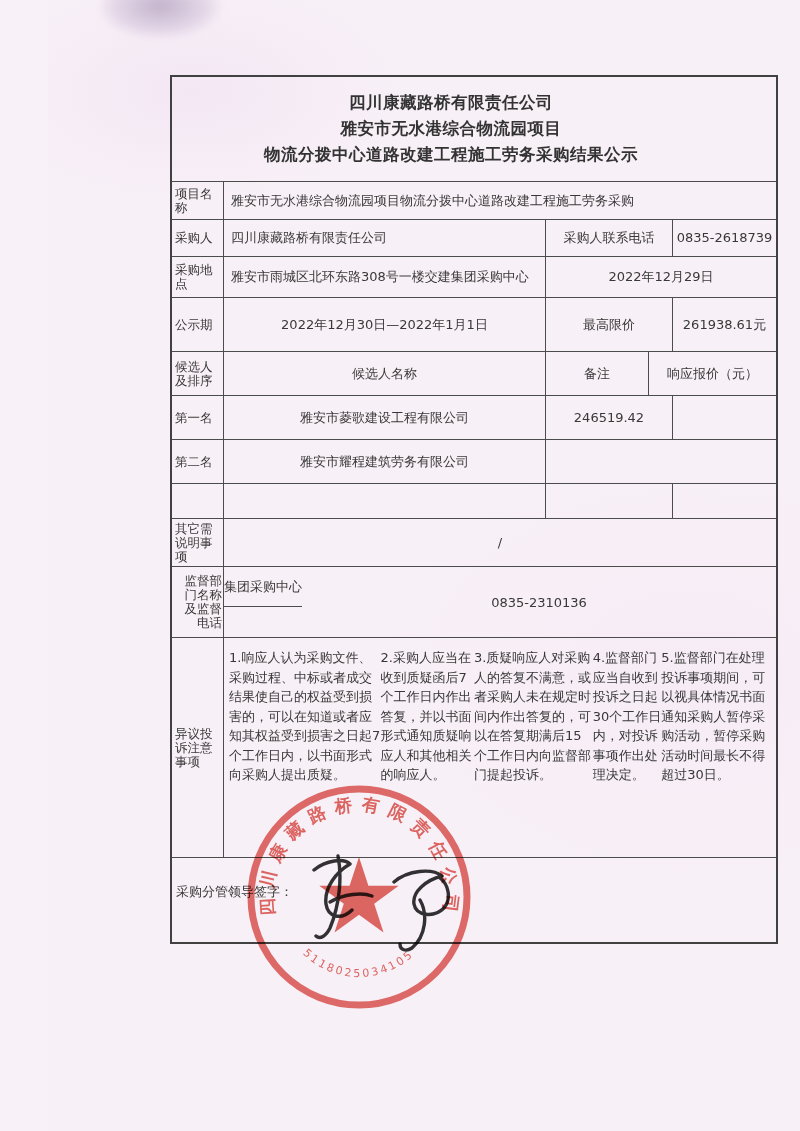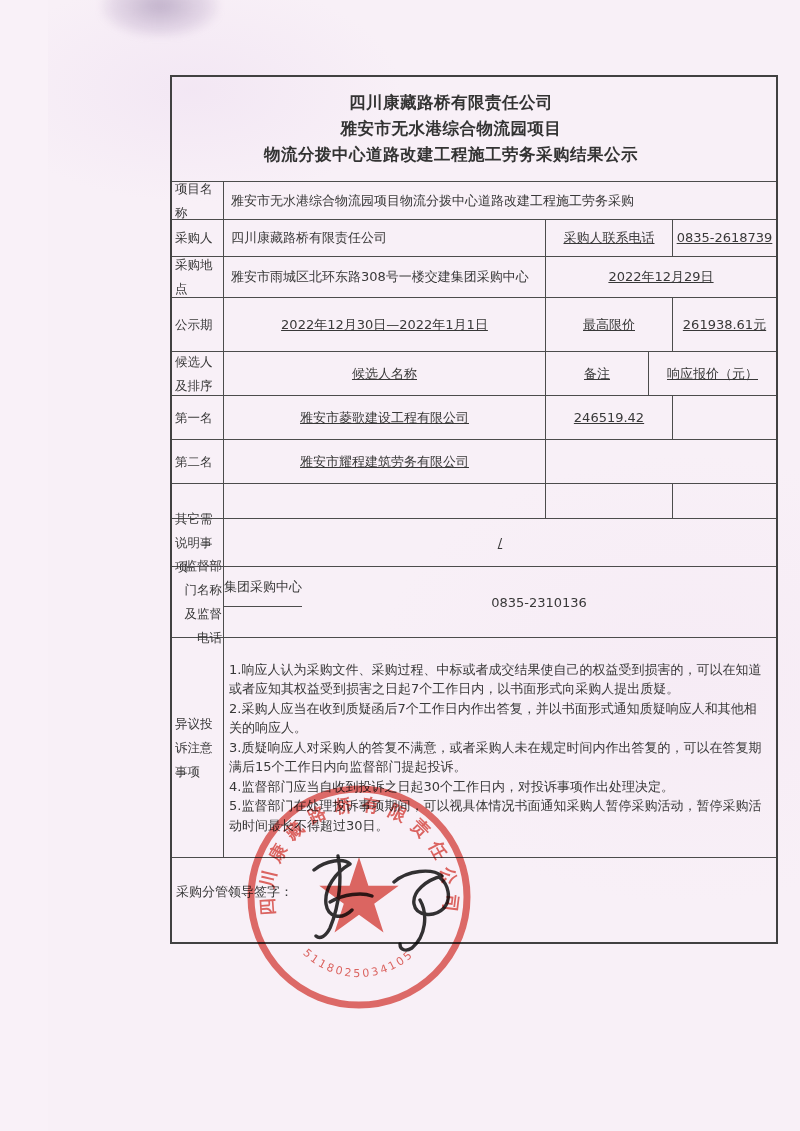--- a/index.html
+++ b/index.html
@@ -24,39 +24,39 @@
   }
   .tbl{
     position:absolute;left:122px;top:75px;width:608px;
     border:2px solid #414141;box-sizing:border-box;
     background:transparent;
   }
   .row{display:flex;box-sizing:border-box;border-bottom:1.5px solid #4c4c4c;}
   .row:last-child{border-bottom:none;}
   .cell{box-sizing:border-box;border-right:1.5px solid #4c4c4c;display:flex;align-items:center;font-size:13px;line-height:18px;}
   .cell:last-child{border-right:none;}
-  .c1{width:52px;flex:0 0 52px;padding:2px 1px 2px 3px;font-size:12.5px;line-height:24px;word-break:break-all;}
+  .c1{width:52px;flex:0 0 52px;padding:2px 1px 2px 3px;font-size:12.5px;line-height:14px;word-break:break-all;}
   .c2{width:322px;flex:0 0 322px;}
   .c3{width:127px;flex:0 0 127px;}
   .c4{flex:1 1 auto;}
   .rest{flex:1 1 auto;}
   .left{justify-content:flex-start;padding:2px 4px 2px 7px;text-align:left;word-break:break-all;}
-  .center{justify-content:center;text-align:center;padding:2px 3px;text-decoration:underline;}
+  .center{justify-content:center;text-align:center;padding:2px 3px;}
   .title-cell{
     flex:1 1 auto;flex-direction:column;justify-content:center;align-items:center;
     font-size:16.5px;font-weight:bold;line-height:26px;color:#333;
     padding-right:46px;text-align:center;letter-spacing:.5px;
   }
   .label-center{text-align:right;justify-content:center;}
   .split-col{flex:1 1 auto;display:flex;flex-direction:row;}
   .sub-row{box-sizing:border-box;display:flex;align-items:center;justify-content:center;font-size:13px;}
   .sub-top{height:40px;border-bottom:1.5px solid #4c4c4c;}
   .sub-bottom{flex:1 1 auto;}
   .objection-cell{
-    flex:1 1 auto;flex-direction:column;align-items:flex-start;justify-content:center;
+    flex:1 1 auto;flex-direction:row;align-items:flex-start;justify-content:center;
     padding:10px 8px 10px 5px;font-size:13px;line-height:19.5px;
   }
   .objection-cell div{word-break:break-all;text-align:left;}
   .sig-row{align-items:center;}
   .sig-cell{flex:1 1 auto;justify-content:flex-start;padding-left:4px;padding-bottom:16px;font-size:13px;}
   .stamp{
     position:absolute;left:196px;top:782px;width:230px;height:230px;
     mix-blend-mode:multiply;opacity:.88;pointer-events:none;
   }
   .signature{

